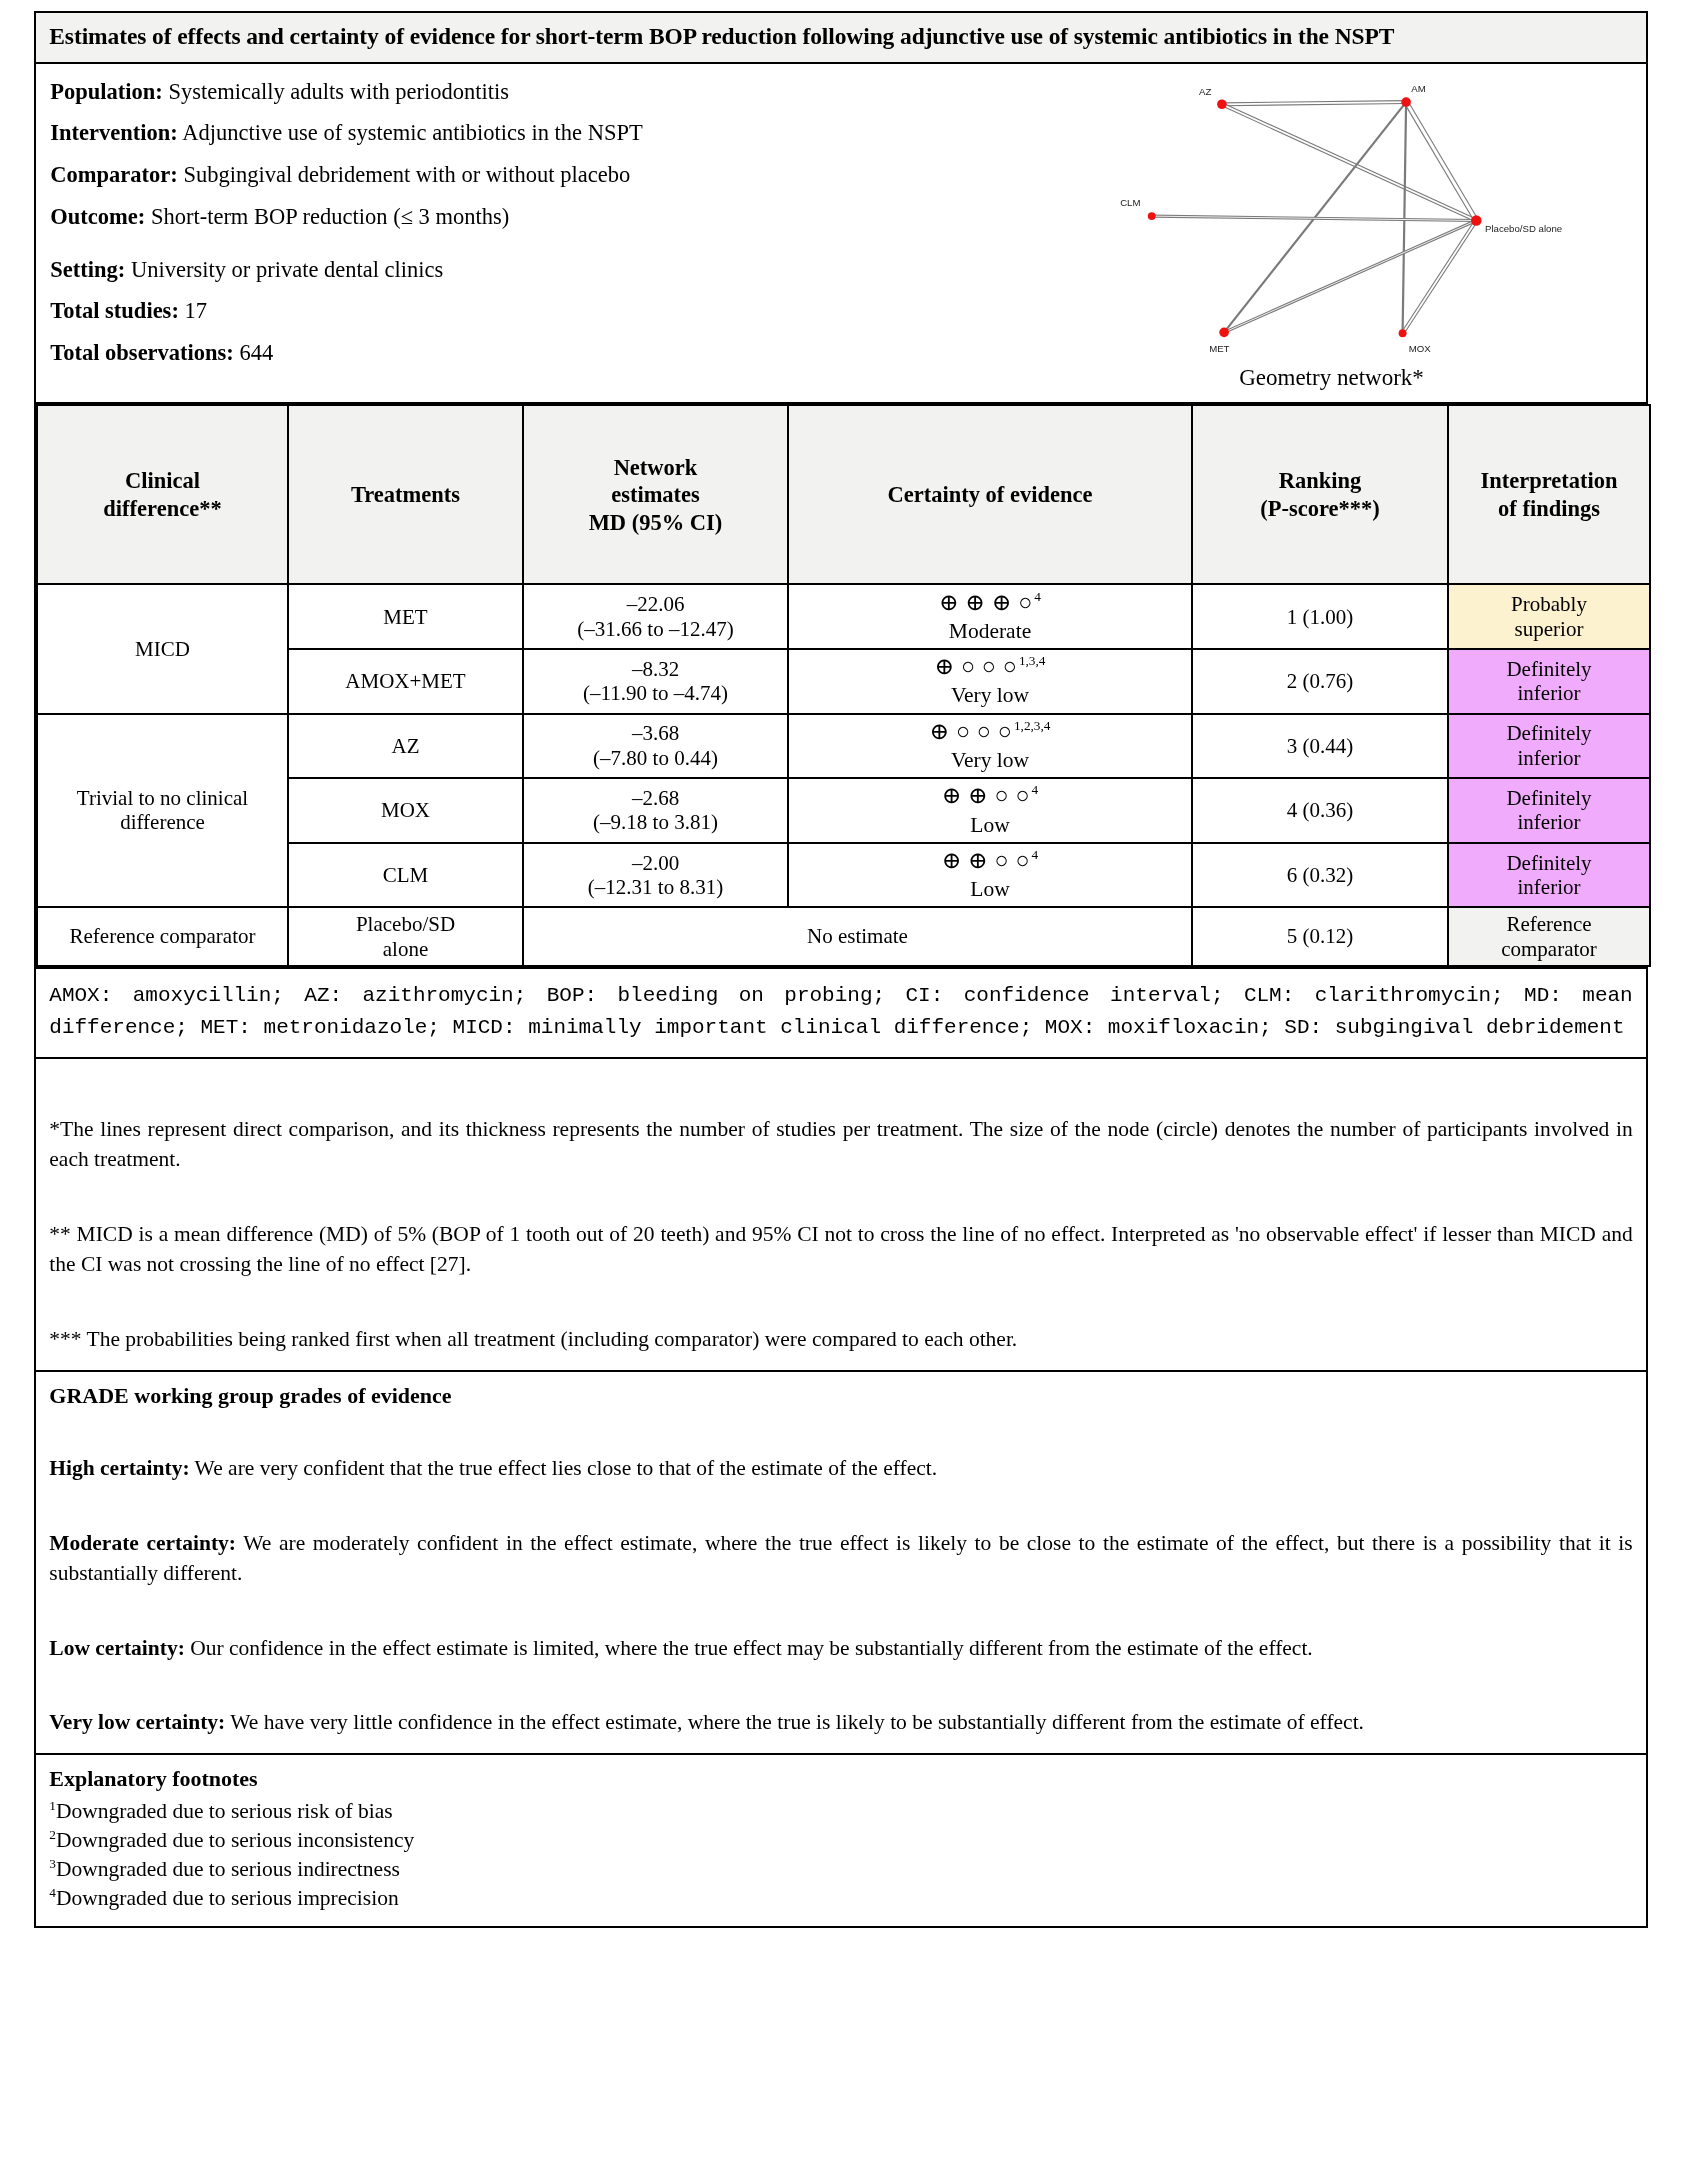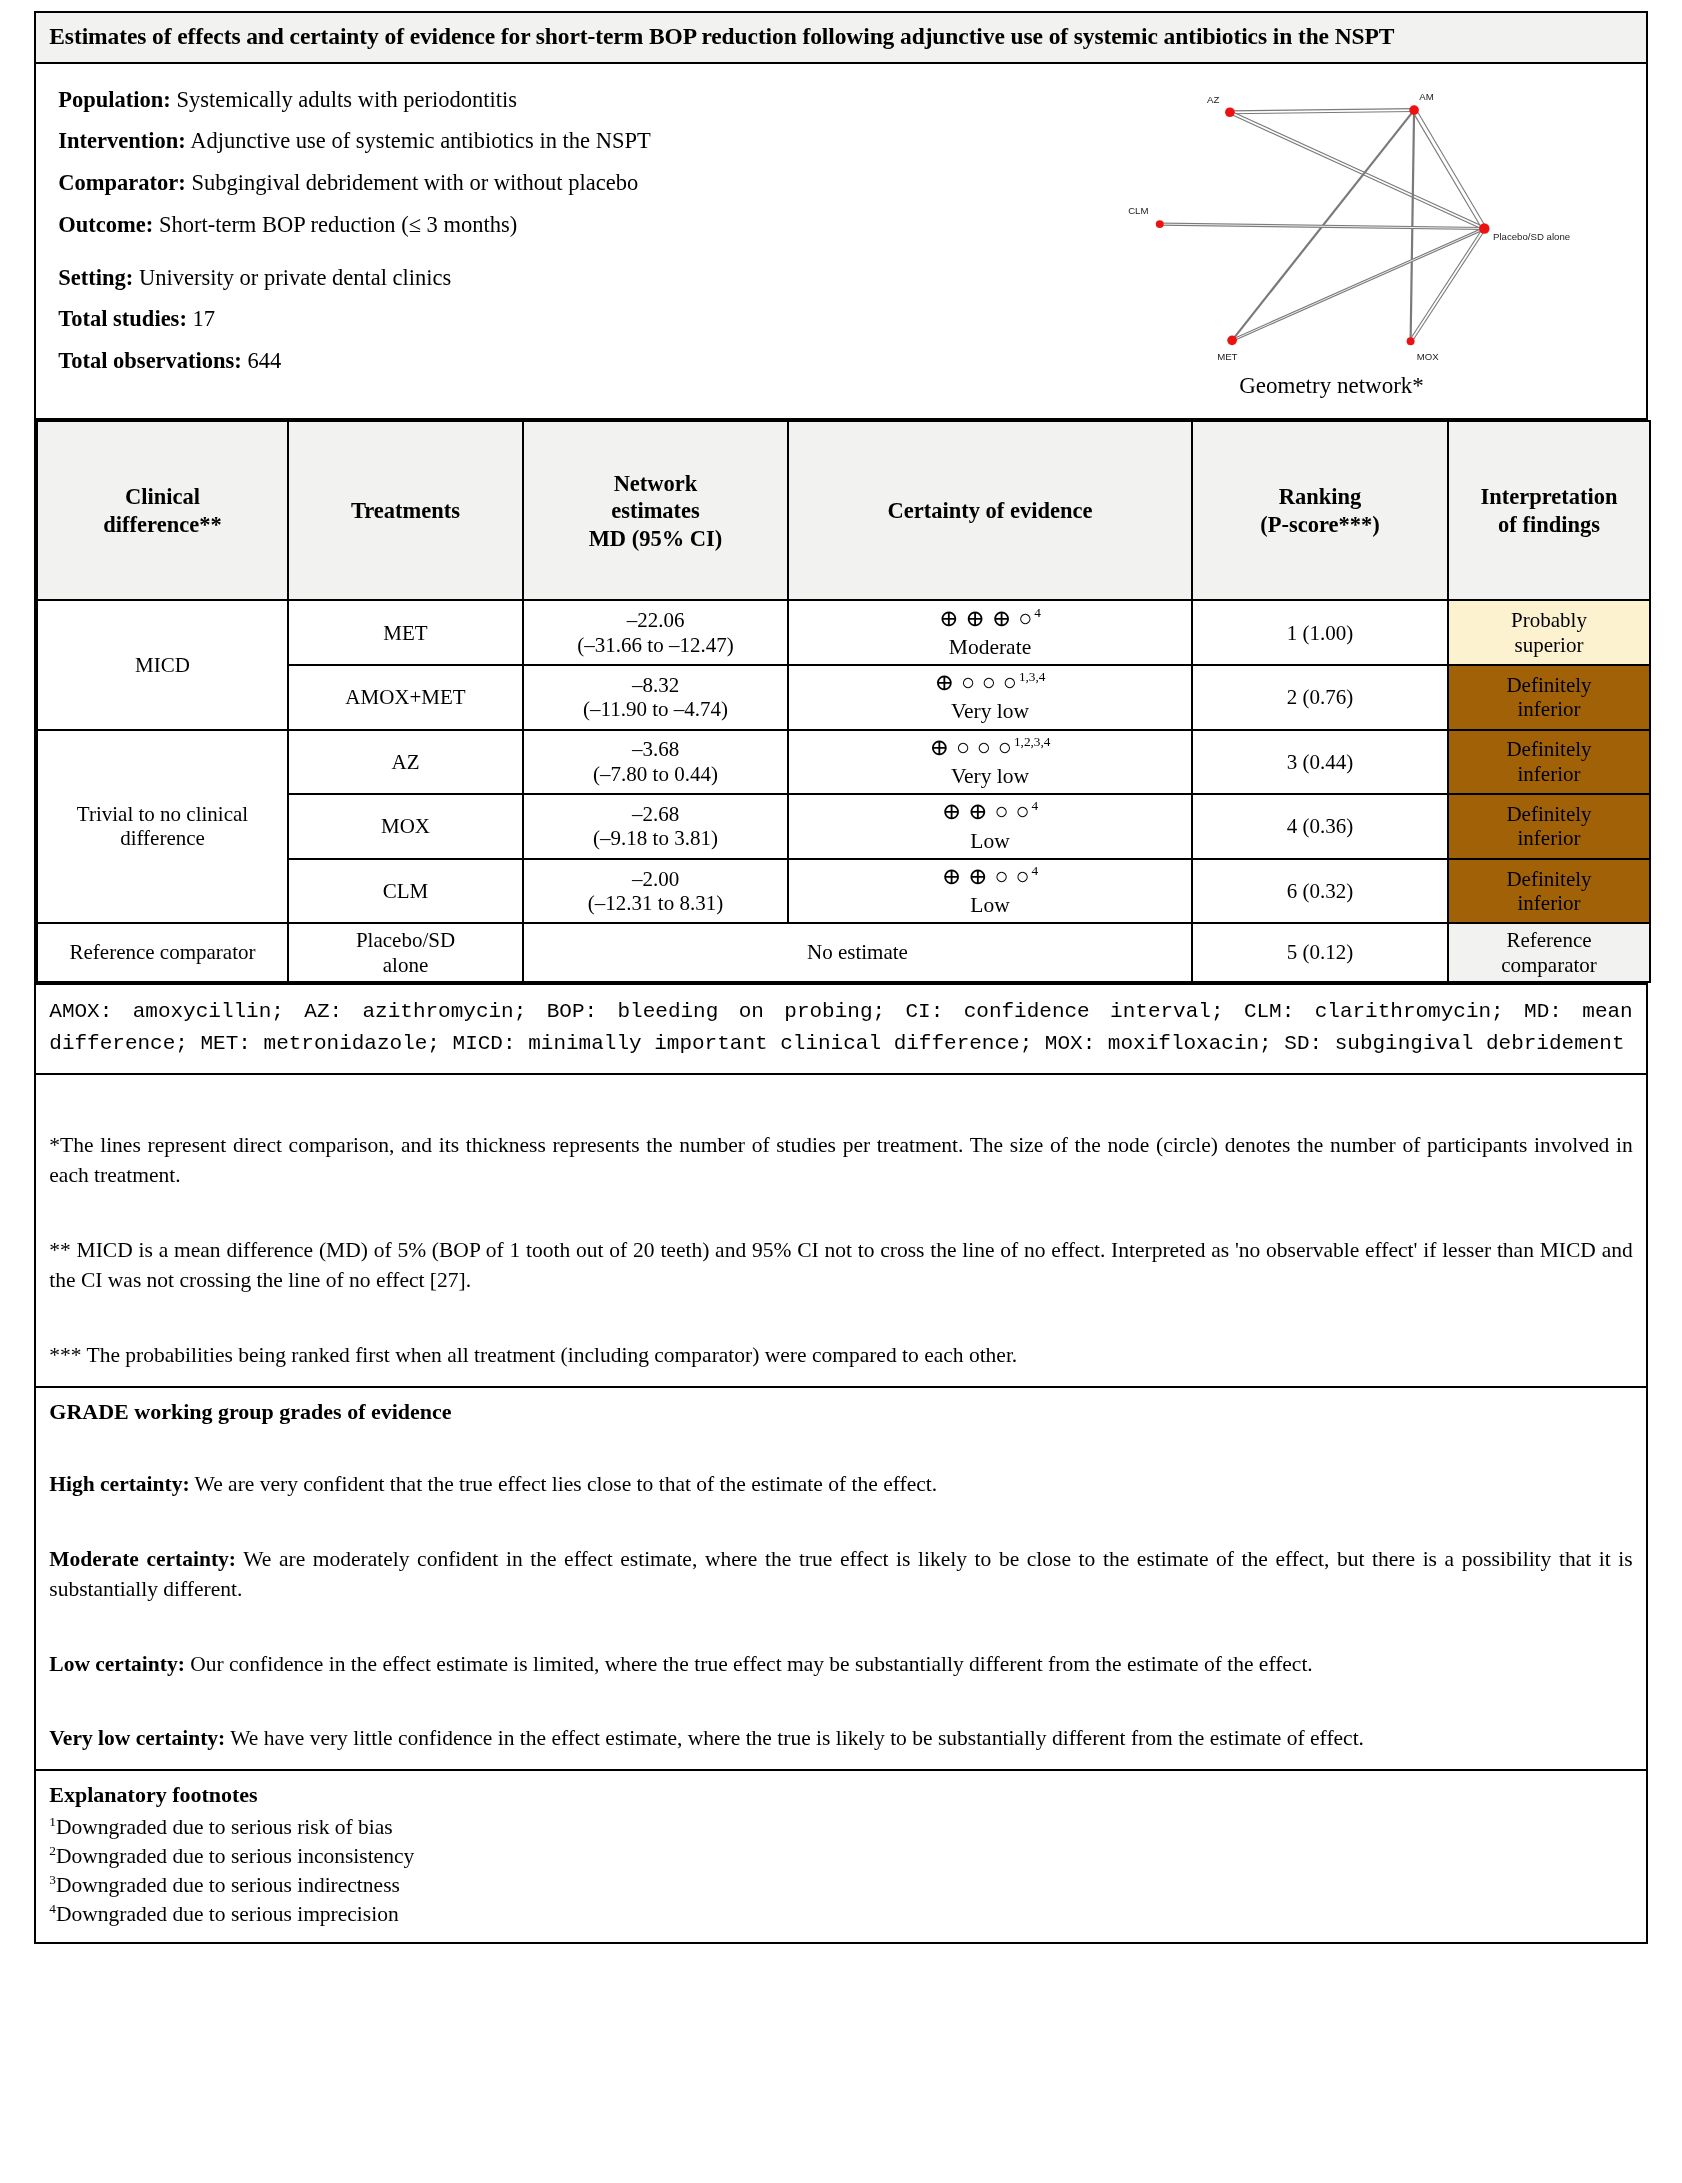--- a/index.html
+++ b/index.html
@@ -41,21 +41,21 @@
     font-size: 23.5px;
     line-height: 1.30;
     letter-spacing: -0.1px;
   }
 
   
   .pico-band {
     border-bottom: 2.6px solid #000;
     display: flex;
     align-items: flex-start;
-    padding: 8px;
+    padding: 0;
     min-height: 338px;
   }
   .pico-left {
     flex: 0 0 982px;
     padding: 15.3px 0 10.2px 14.3px;
   }
   .pico-line {
     font-size: 22.5px;
     line-height: 1.08;
     margin-bottom: 17.4px;
@@ -110,21 +110,21 @@
     padding-left: 11.3px;
   }
   .est-main { display: block; }
   .est-ci { display: block; }
 
   .grade-row { display: block; white-space: nowrap; font-size: 23.5px; letter-spacing: 1px; line-height: 1.0;}
   .grade-sup { font-size: 13.3px; vertical-align: super; letter-spacing: 0; margin-left: 1px; }
   .grade-label { display: block; margin-top: 5.1px; font-size: 21.5px; }
 
   .cell-superior { background: #fdf2d0; }
-  .cell-inferior { background: #a16207; font-family: Liberation Serif, serif; }
+  .cell-inferior { background: #f0abfc; font-family: Liberation Serif, serif; }
   .cell-reference { background: #f2f2f0; }
 
   .col1 { width: 251px; }
   .col2 { width: 235px; }
   .col3 { width: 265px; }
   .col4 { width: 404px; }
   .col5 { width: 256px; }
   .col6 { width: 202px; }
 
   

